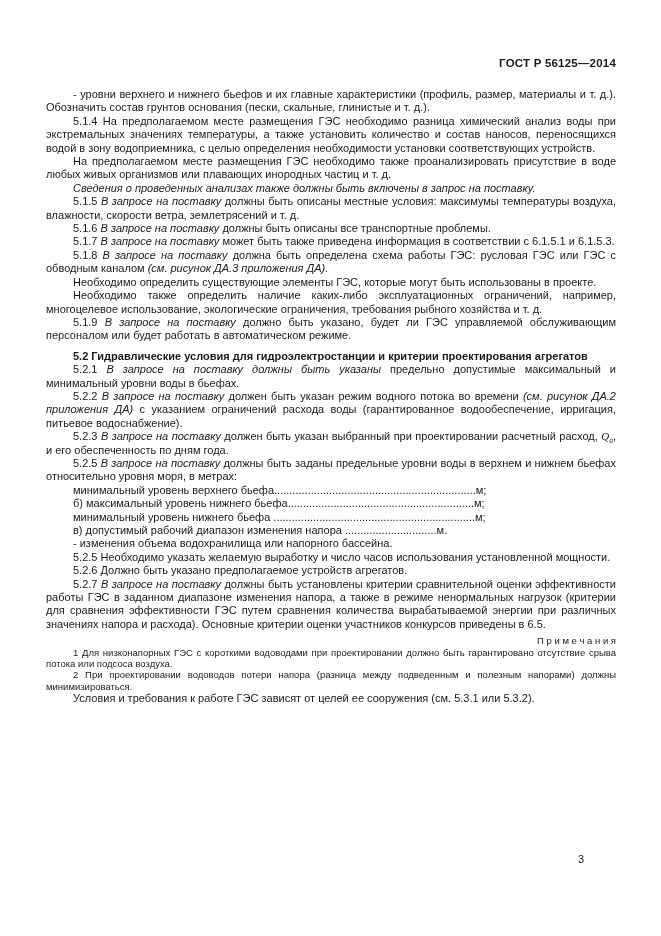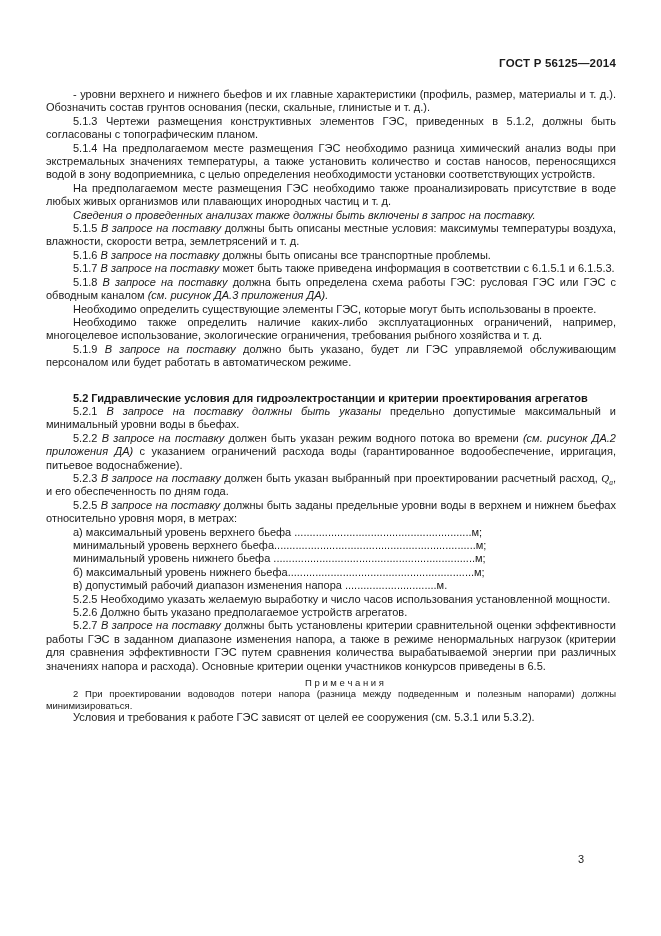--- a/index.html
+++ b/index.html
@@ -30,30 +30,30 @@
   }
   .content p {
     margin: 0;
     font-size: 11px;
     line-height: 13.4px;
     text-align: justify;
     text-indent: 27px;
   }
   .content p.heading {
     font-weight: bold;
-    margin-top: 22px;
+    margin-top: 7px;
   }
   .content p.list {
     text-align: left;
   }
   .content p.note-header {
     font-size: 9.5px;
     line-height: 11.4px;
     margin-top: 4px;
-    text-align: center;
+    text-align: right;
   }
   .content p.note {
     font-size: 9.5px;
     line-height: 11.4px;
   }
   .content p.heading-53 {
     font-weight: bold;
     margin-top: 15px;
   }
   .i { font-style: italic; }
@@ -69,43 +69,43 @@
   }
 </style>
 </head>
 <body>
 
 <div class="page">
   <div class="doc-header">ГОСТ Р 56125—2014</div>
 
   <div class="content" id="doc-body">
       <p class="body"><span>- уровни верхнего и нижнего бьефов и их главные характеристики (профиль, размер, материалы и т. д.). Обозначить состав грунтов основания (пески, скальные, глинистые и т. д.).</span></p>
-      <p class="body"><span>5.1.3 Чертежи размещения конструктивных элементов ГЭС, приведенных в 5.1.2, должны быть согласованы с топографическим планом.</span></p>
       <p class="body"><span>5.1.4 На предполагаемом месте размещения ГЭС необходимо разница химический анализ воды при экстремальных значениях температуры, а также установить количество и состав наносов, переносящихся водой в зону водоприемника, с целью определения необходимости установки соответствующих устройств.</span></p>
       <p class="body"><span>На предполагаемом месте размещения ГЭС необходимо также проанализировать присутствие в воде любых живых организмов или плавающих инородных частиц и т. д.</span></p>
       <p class="body"><span class="i">Сведения о проведенных анализах также должны быть включены в запрос на поставку.</span></p>
       <p class="body"><span>5.1.5 </span><span class="i">В запросе на поставку</span><span> должны быть описаны местные условия: максимумы температуры воздуха, влажности, скорости ветра, землетрясений и т. д.</span></p>
       <p class="body"><span>5.1.6 </span><span class="i">В запросе на поставку</span><span> должны быть описаны все транспортные проблемы.</span></p>
       <p class="body"><span>5.1.7 </span><span class="i">В запросе на поставку</span><span> может быть также приведена информация в соответствии с 6.1.5.1 и 6.1.5.3.</span></p>
       <p class="body"><span>5.1.8 </span><span class="i">В запросе на поставку</span><span> должна быть определена схема работы ГЭС: русловая ГЭС или ГЭС с обводным каналом </span><span class="i">(см. рисунок ДА.3 приложения ДА).</span></p>
       <p class="body"><span>Необходимо определить существующие элементы ГЭС, которые могут быть использованы в проекте.</span></p>
       <p class="body"><span>Необходимо также определить наличие каких-либо эксплуатационных ограничений, например, многоцелевое использование, экологические ограничения, требования рыбного хозяйства и т. д.</span></p>
       <p class="body"><span>5.1.9 </span><span class="i">В запросе на поставку</span><span> должно быть указано, будет ли ГЭС управляемой обслуживающим персоналом или будет работать в автоматическом режиме.</span></p>
       <p class="heading"><span>5.2 Гидравлические условия для гидроэлектростанции и критерии проектирования агрегатов</span></p>
       <p class="body"><span>5.2.1 </span><span class="i">В запросе на поставку должны быть указаны</span><span> предельно допустимые максимальный и минимальный уровни воды в бьефах.</span></p>
       <p class="body"><span>5.2.2 </span><span class="i">В запросе на поставку</span><span> должен быть указан режим водного потока во времени </span><span class="i">(см. рисунок ДА.2 приложения ДА)</span><span> с указанием ограничений расхода воды (гарантированное водообеспечение, ирригация, питьевое водоснабжение).</span></p>
       <p class="body"><span>5.2.3 </span><span class="i">В запросе на поставку</span><span> должен быть указан выбранный при проектировании расчетный расход, </span><span class="math">Q</span><sub class="math">а</sub><span>, и его обеспеченность по дням года.</span></p>
       <p class="body"><span>5.2.5 </span><span class="i">В запросе на поставку</span><span> должны быть заданы предельные уровни воды в верхнем и нижнем бьефах относительно уровня моря, в метрах:</span></p>
-      <p class="list"><span>а) максимальный уровень верхнего бьефа ..........................................................м;</span></p>
       <p class="list"><span>минимальный уровень верхнего бьефа..................................................................м;</span></p>
+      <p class="list"><span>б) максимальный уровень нижнего бьефа.............................................................м;</span></p>
       <p class="list"><span>минимальный уровень нижнего бьефа ..................................................................м;</span></p>
-      <p class="list"><span>б) максимальный уровень нижнего бьефа.............................................................м;</span></p>
       <p class="list"><span>в) допустимый рабочий диапазон изменения напора ..............................м.</span></p>
+      <p class="list"><span>- изменения объема водохранилища или напорного бассейна.</span></p>
       <p class="body"><span>5.2.5 Необходимо указать желаемую выработку и число часов использования установленной мощности.</span></p>
       <p class="body"><span>5.2.6 Должно быть указано предполагаемое устройств агрегатов.</span></p>
       <p class="body"><span>5.2.7 </span><span class="i">В запросе на поставку</span><span> должны быть установлены критерии сравнительной оценки эффективности работы ГЭС в заданном диапазоне изменения напора, а также в режиме ненормальных нагрузок (критерии для сравнения эффективности ГЭС путем сравнения количества вырабатываемой энергии при различных значениях напора и расхода). Основные критерии оценки участников конкурсов приведены в 6.5.</span></p>
       <p class="note-header"><span>П р и м е ч а н и я</span></p>
+      <p class="note"><span>1 Для низконапорных ГЭС с короткими водоводами при проектировании должно быть гарантировано отсутствие срыва потока или подсоса воздуха.</span></p>
       <p class="note"><span>2 При проектировании водоводов потери напора (разница между подведенным и полезным напорами) должны минимизироваться.</span></p>
       <p class="body"><span>Условия и требования к работе ГЭС зависят от целей ее сооружения (см. 5.3.1 или 5.3.2).</span></p>
     </div>
 
   <div class="page-number">3</div>
 </div>
 
 </body></html>

